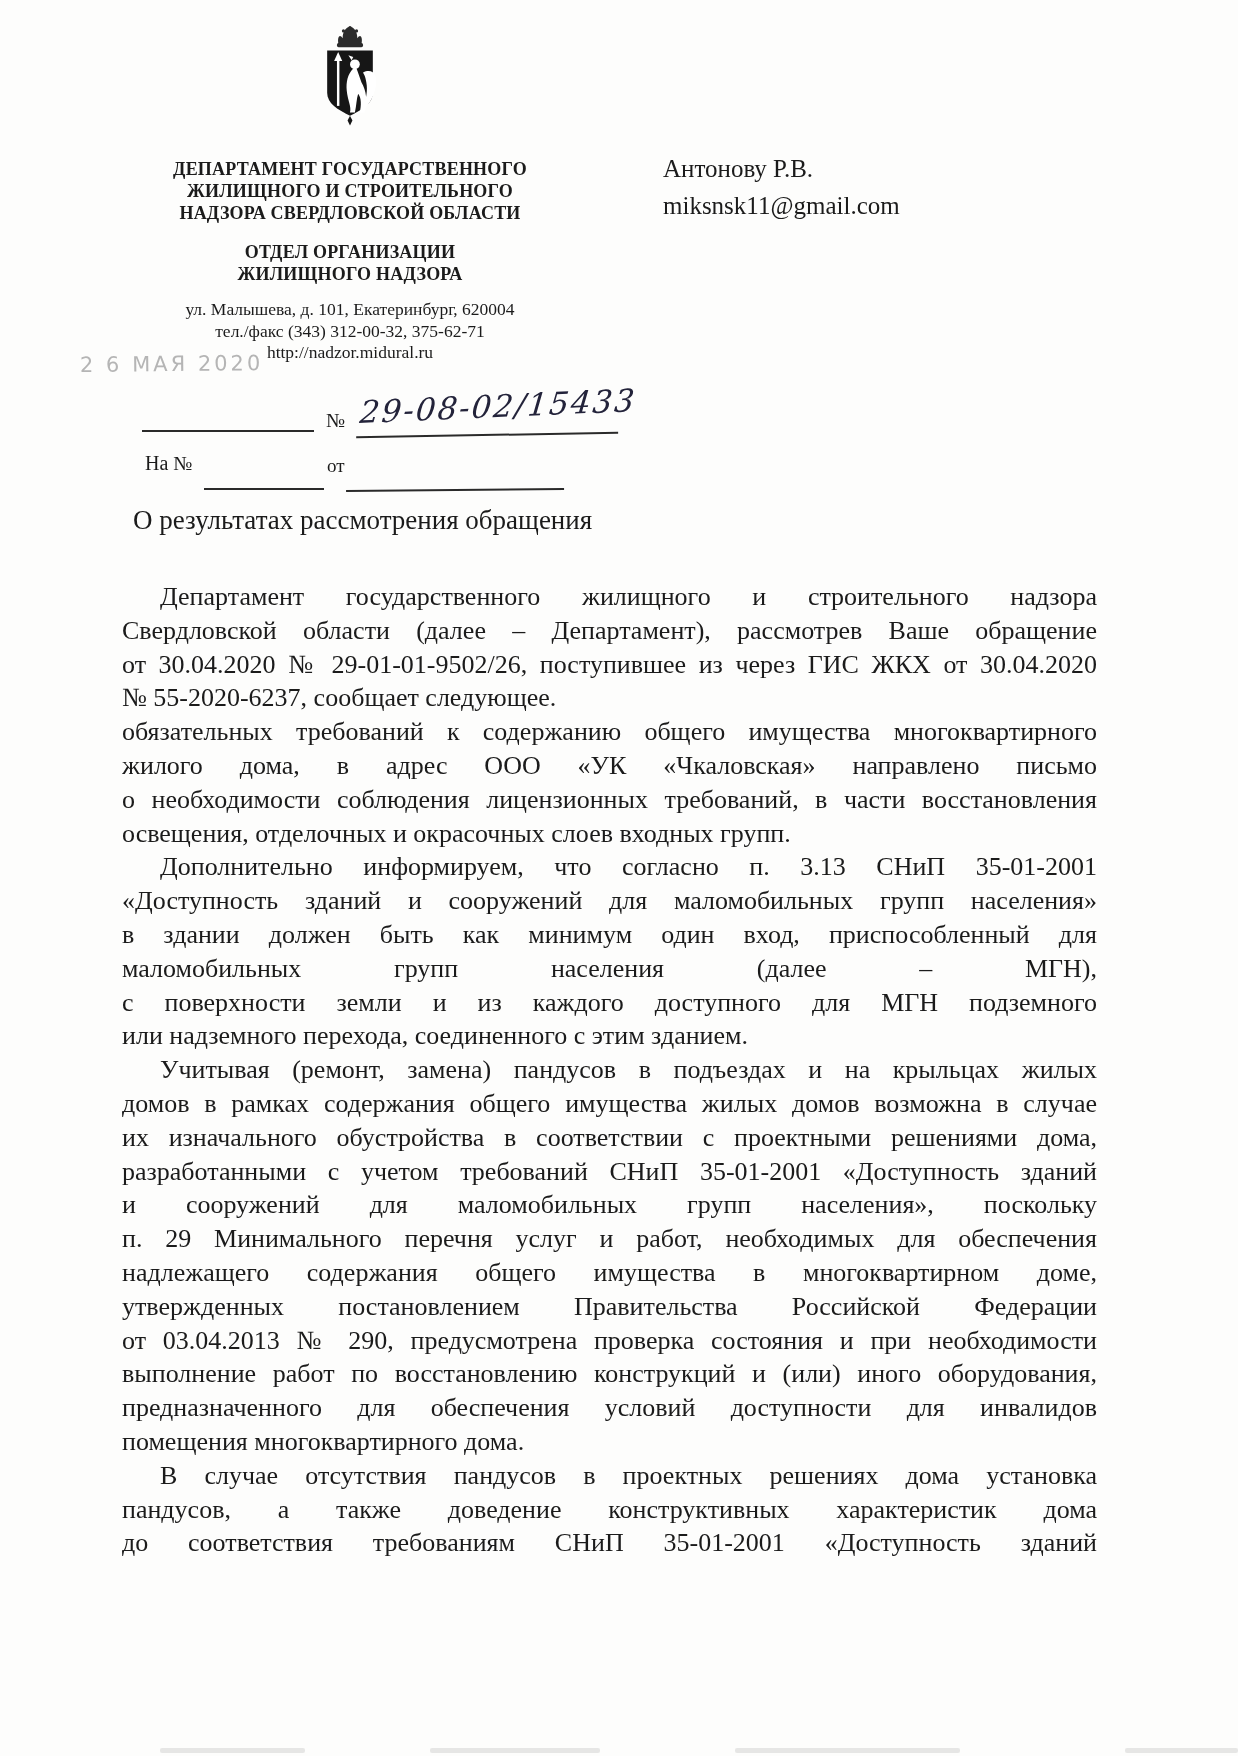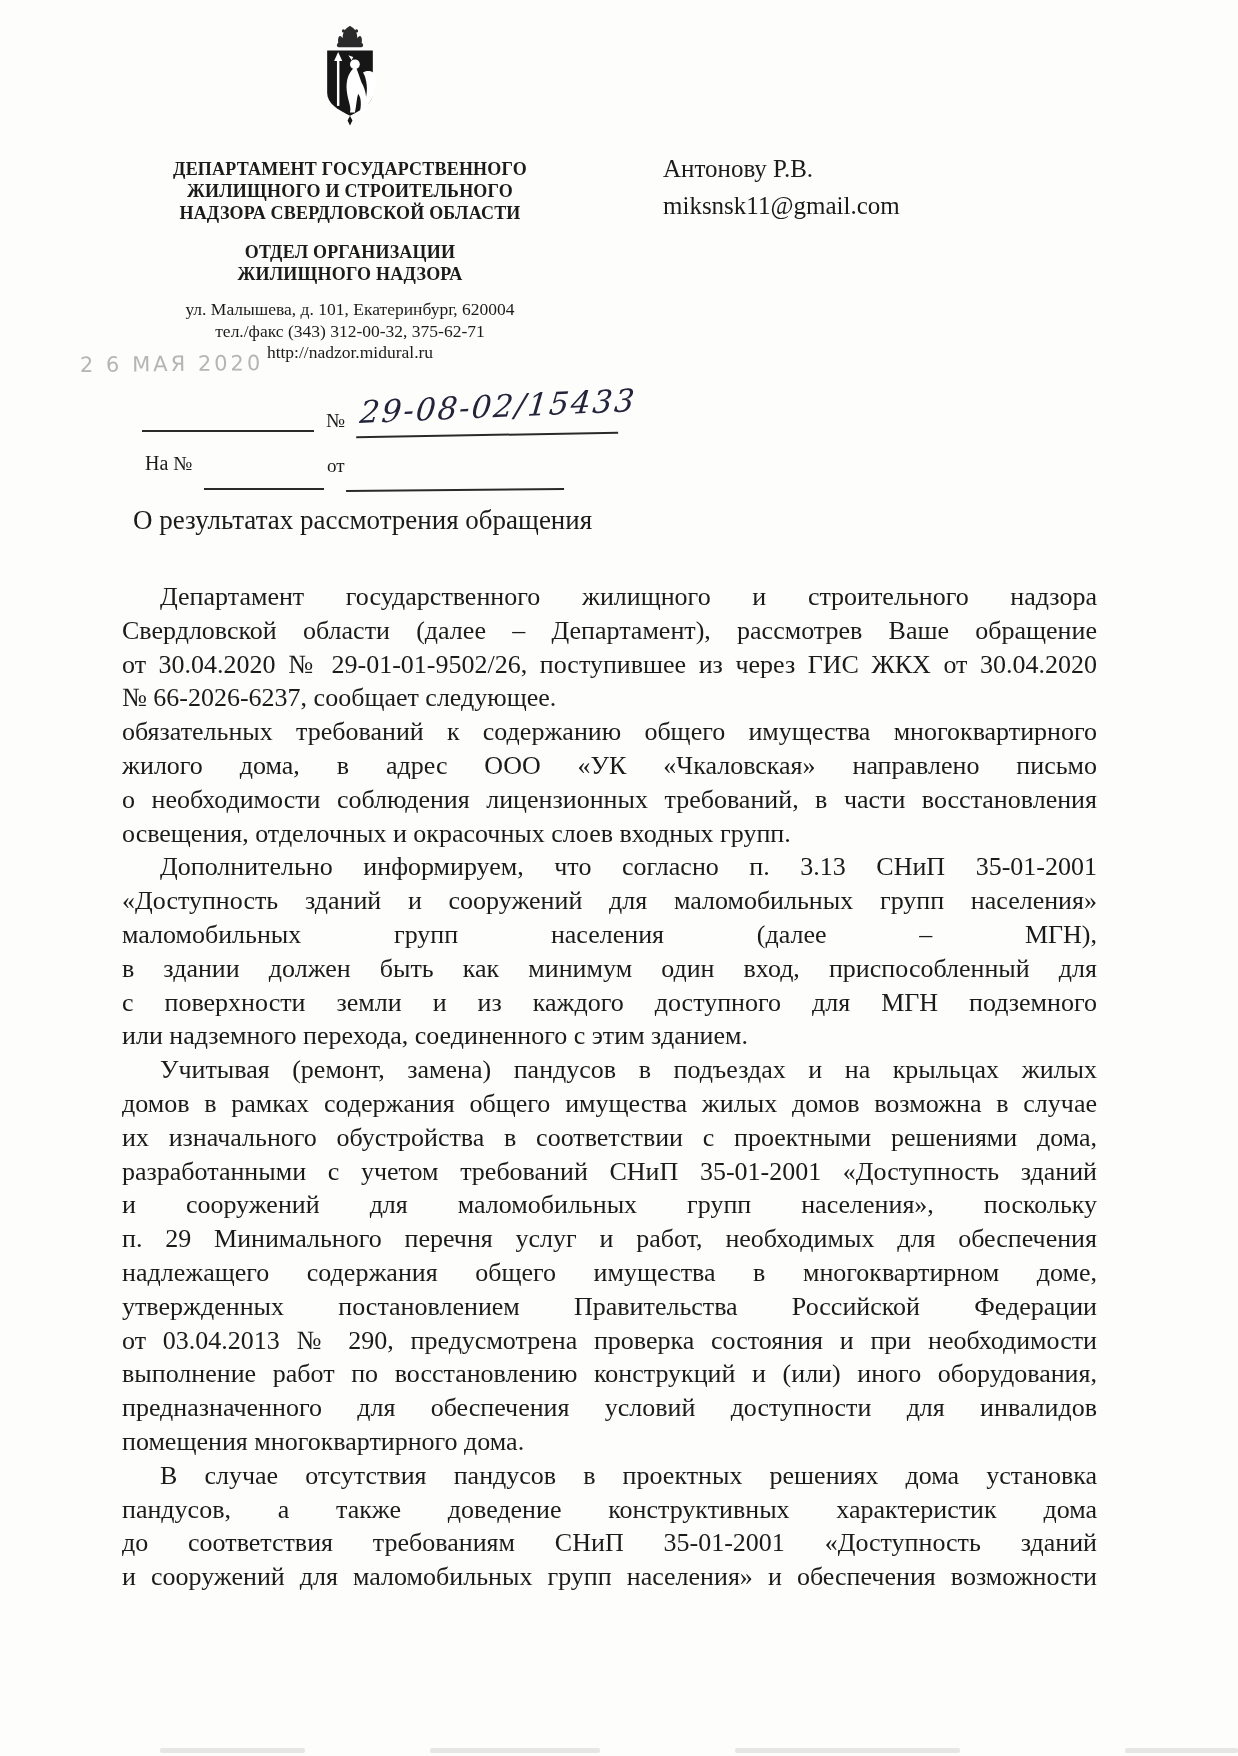--- a/index.html
+++ b/index.html
@@ -143,33 +143,33 @@
     <div>miksnsk11@gmail.com</div>
   </div>
 
   <div class="subject">О результатах рассмотрения обращения</div>
 
   <div class="body-text">
       <div class="para">
         <div class="line first">Департамент государственного жилищного и строительного надзора</div>
         <div class="line">Свердловской области (далее – Департамент), рассмотрев Ваше обращение</div>
         <div class="line">от 30.04.2020 № 29-01-01-9502/26, поступившее из через ГИС ЖКХ от 30.04.2020</div>
-        <div class="line">№ 66-2026-6237, сообщает следующее.</div>
+        <div class="line">№ 55-2020-6237, сообщает следующее.</div>
       </div>
       <div class="para">
         <div class="line">обязательных требований к содержанию общего имущества многоквартирного</div>
         <div class="line">жилого дома, в адрес ООО «УК «Чкаловская» направлено письмо</div>
         <div class="line">о необходимости соблюдения лицензионных требований, в части восстановления</div>
         <div class="line">освещения, отделочных и окрасочных слоев входных групп.</div>
       </div>
       <div class="para">
         <div class="line first">Дополнительно информируем, что согласно п. 3.13 СНиП 35-01-2001</div>
         <div class="line">«Доступность зданий и сооружений для маломобильных групп населения»</div>
+        <div class="line">в здании должен быть как минимум один вход, приспособленный для</div>
         <div class="line">маломобильных групп населения (далее – МГН),</div>
-        <div class="line">в здании должен быть как минимум один вход, приспособленный для</div>
         <div class="line">с поверхности земли и из каждого доступного для МГН подземного</div>
         <div class="line">или надземного перехода, соединенного с этим зданием.</div>
       </div>
       <div class="para">
         <div class="line first">Учитывая (ремонт, замена) пандусов в подъездах и на крыльцах жилых</div>
         <div class="line">домов в рамках содержания общего имущества жилых домов возможна в случае</div>
         <div class="line">их изначального обустройства в соответствии с проектными решениями дома,</div>
         <div class="line">разработанными с учетом требований СНиП 35-01-2001 «Доступность зданий</div>
         <div class="line">и сооружений для маломобильных групп населения», поскольку</div>
         <div class="line">п. 29 Минимального перечня услуг и работ, необходимых для обеспечения</div>
@@ -177,21 +177,20 @@
         <div class="line">утвержденных постановлением Правительства Российской Федерации</div>
         <div class="line">от 03.04.2013 № 290, предусмотрена проверка состояния и при необходимости</div>
         <div class="line">выполнение работ по восстановлению конструкций и (или) иного оборудования,</div>
         <div class="line">предназначенного для обеспечения условий доступности для инвалидов</div>
         <div class="line">помещения многоквартирного дома.</div>
       </div>
       <div class="para continued">
         <div class="line first">В случае отсутствия пандусов в проектных решениях дома установка</div>
         <div class="line">пандусов, а также доведение конструктивных характеристик дома</div>
         <div class="line">до соответствия требованиям СНиП 35-01-2001 «Доступность зданий</div>
-        <div class="line">и сооружений для маломобильных групп населения» и обеспечения возможности</div>
       </div>
     </div>
 
   <div class="artifact a1"></div>
   <div class="artifact a2"></div>
   <div class="artifact a3"></div>
   <div class="artifact a4"></div>
 
 </div>
 

